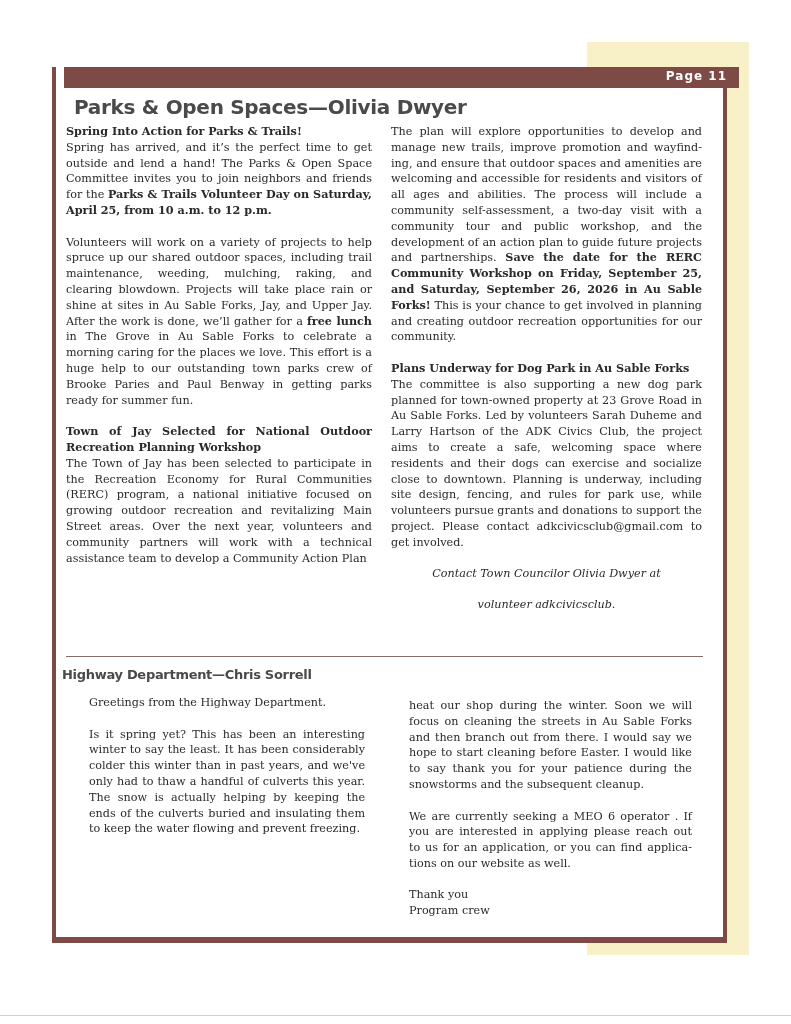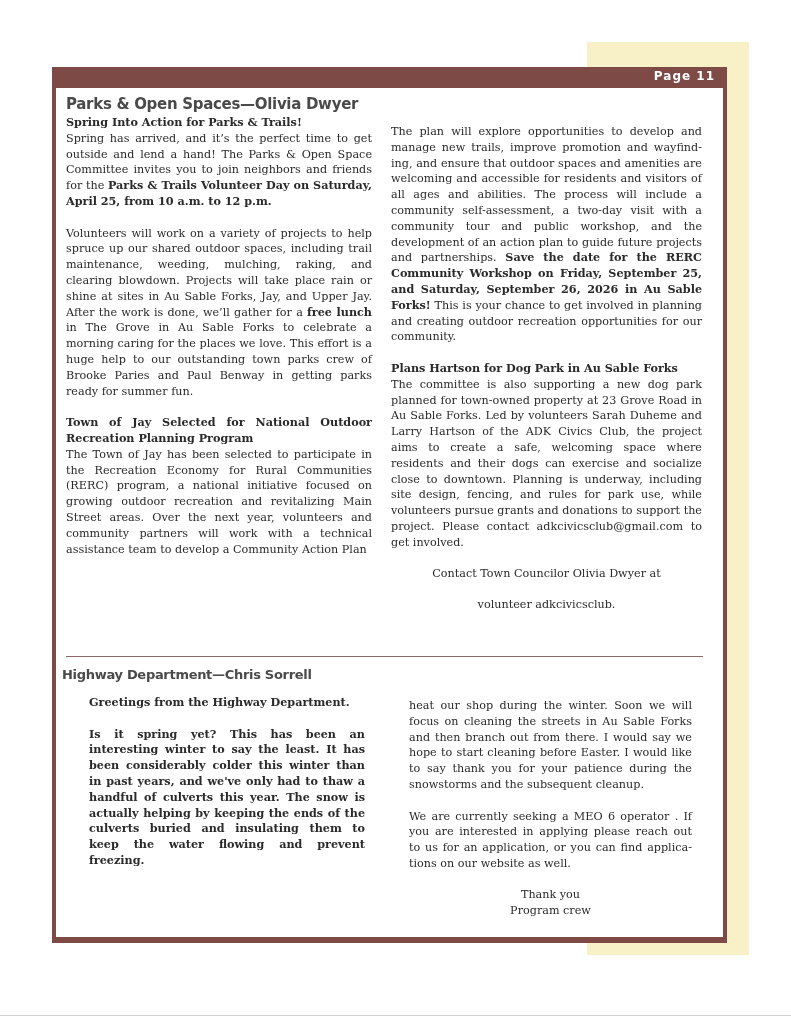--- a/index.html
+++ b/index.html
@@ -14,51 +14,51 @@
     background: #f8f1c8;
   }
   .frame {
     position: absolute; left: 52px; top: 67px; width: 667px; height: 870px;
     background: #ffffff;
     border-left: 4px solid #7d4a45;
     border-right: 4px solid #7d4a45;
     border-bottom: 6px solid #7d4a45;
   }
   .header-bar {
-    position: absolute; left: 52px; top: 67px; width: 675px; height: 21px;
+    position: absolute; left: 64px; top: 67px; width: 675px; height: 21px;
     background: #7d4a45;
   }
   .page-label {
     position: absolute; right: 12px; top: 2px;
     font-family: "DejaVu Sans", sans-serif; font-weight: bold;
     font-size: 12px; color: #ffffff; letter-spacing: 1px;
   }
   .section-title {
     position: absolute;
     font-family: "DejaVu Sans", sans-serif; font-weight: bold;
     color: #4a4a4a; white-space: nowrap; margin: 0;
   }
-  .t1 { left: 66px; top: 95px; font-size: 15px; letter-spacing: -0.3px; }
+  .t1 { left: 74px; top: 95px; font-size: 20px; letter-spacing: -0.3px; }
   .t2 { left: 62px; top: 667px; font-size: 13px; letter-spacing: -0.3px; }
   .col {
     position: absolute; font-size: 11.2px; line-height: 15.8px;
     text-align: justify; hyphens: manual;
   }
-  .c1 { left: 66px; top: 115px; width: 306px; }
+  .c1 { left: 66px; top: 124px; width: 306px; }
   .c2 { left: 391px; top: 124px; width: 311px; }
-  .c3 { left: 89px; top: 695px; width: 276px; font-weight: bold; }
+  .c3 { left: 89px; top: 695px; width: 276px; }
   .c4 { left: 409px; top: 698px; width: 283px; }
   .col p { margin: 0; }
   .gap { height: 15.8px; }
   .sub { font-weight: bold; }
   b { font-weight: bold; }
   .contact {
-    text-align: center; margin-top: 15px !important;
+    text-align: center; font-style: italic; margin-top: 15px !important;
   }
-  .signoff { text-align: center; margin-top: 15px !important; }
+  .signoff { text-align: left; margin-top: 15px !important; }
   .divider {
     position: absolute; left: 66px; top: 656px; width: 637px; height: 0;
     border-top: 1.5px solid #8a6a66;
   }
   .scan-line {
     position: absolute; left: 0; top: 1015px; width: 791px; height: 0;
     border-top: 1px solid #d0d0d0;
   }
 </style>
 </head>
@@ -71,28 +71,28 @@
 </div>
 
 <h2 class="section-title t1">Parks &amp; Open Spaces—Olivia Dwyer</h2>
 
 <div class="col c1">
   <p class="sub">Spring Into Action for Parks &amp; Trails!</p>
   <p><span>Spring has arrived, and it’s the perfect time to get out­side and lend a hand! The Parks &amp; Open Space Com­mittee invites you to join neighbors and friends for the </span><b>Parks &amp; Trails Volunteer Day  on  Saturday, April 25, from 10 a.m. to 12 p.m.</b></p>
   <div class="gap"></div>
   <p><span>Volunteers will work on a variety of projects to help spruce up our shared outdoor spaces, including trail maintenance, weeding, mulching, raking, and clearing blowdown. Projects will take place rain or shine at sites in Au Sable Forks, Jay, and Upper Jay. After the work is done, we’ll gather for a </span><b>free lunch</b><span> in The Grove in Au Sable Forks to celebrate a morning caring for the places we love. This effort is a huge help to our outstanding town parks crew of Brooke Paries and Paul Benway in getting parks ready for summer fun.</span></p>
   <div class="gap"></div>
-  <p class="sub">Town of Jay Selected for National Outdoor Recrea­tion Planning Program</p>
+  <p class="sub">Town of Jay Selected for National Outdoor Recrea­tion Planning Workshop</p>
   <p>The Town of Jay has been selected to participate in the Recreation Economy for Rural Communities (RERC) program, a national initiative focused on growing out­door recreation and revitalizing Main Street areas. Over the next year, volunteers and community part­ners will work with a technical assistance team to de­velop a Community Action Plan</p>
 </div>
 
 <div class="col c2">
   <p><span>The plan will explore opportunities to develop and manage new trails, improve promotion and wayfind­ing, and ensure that outdoor spaces and amenities are welcoming and accessible for residents and visitors of all ages and abilities. The process will include a commu­nity self-assessment, a two-day visit with a community tour and public workshop, and the development of an action plan to guide future projects and partnerships. </span><b>Save the date for the RERC Community Workshop on Friday, September 25, and Saturday, September 26, 2026 in Au Sable Forks!</b><span> This is your chance to get involved in planning and creating outdoor recreation opportunities for our community.</span></p>
   <div class="gap"></div>
-  <p class="sub">Plans Hartson for Dog Park in Au Sable Forks</p>
+  <p class="sub">Plans Underway for Dog Park in Au Sable Forks</p>
   <p>The committee is also supporting a new dog park planned for town-owned property at 23 Grove Road in Au Sable Forks. Led by volunteers Sarah Duheme and Larry Hartson of the ADK Civics Club, the project aims to create a safe, welcoming space where residents and their dogs can exercise and socialize close to down­town. Planning is underway, including site design, fenc­ing, and rules for park use, while volunteers pursue grants and donations to support the project. Please con­tact adkcivicsclub@gmail.com to get involved.</p>
   <p class="contact">
     <span>Contact Town Councilor Olivia Dwyer at</span><br>
     <br>
     <span>volunteer adkcivicsclub.</span>
   </p>
 </div>
 
 <div class="divider"></div>
 

